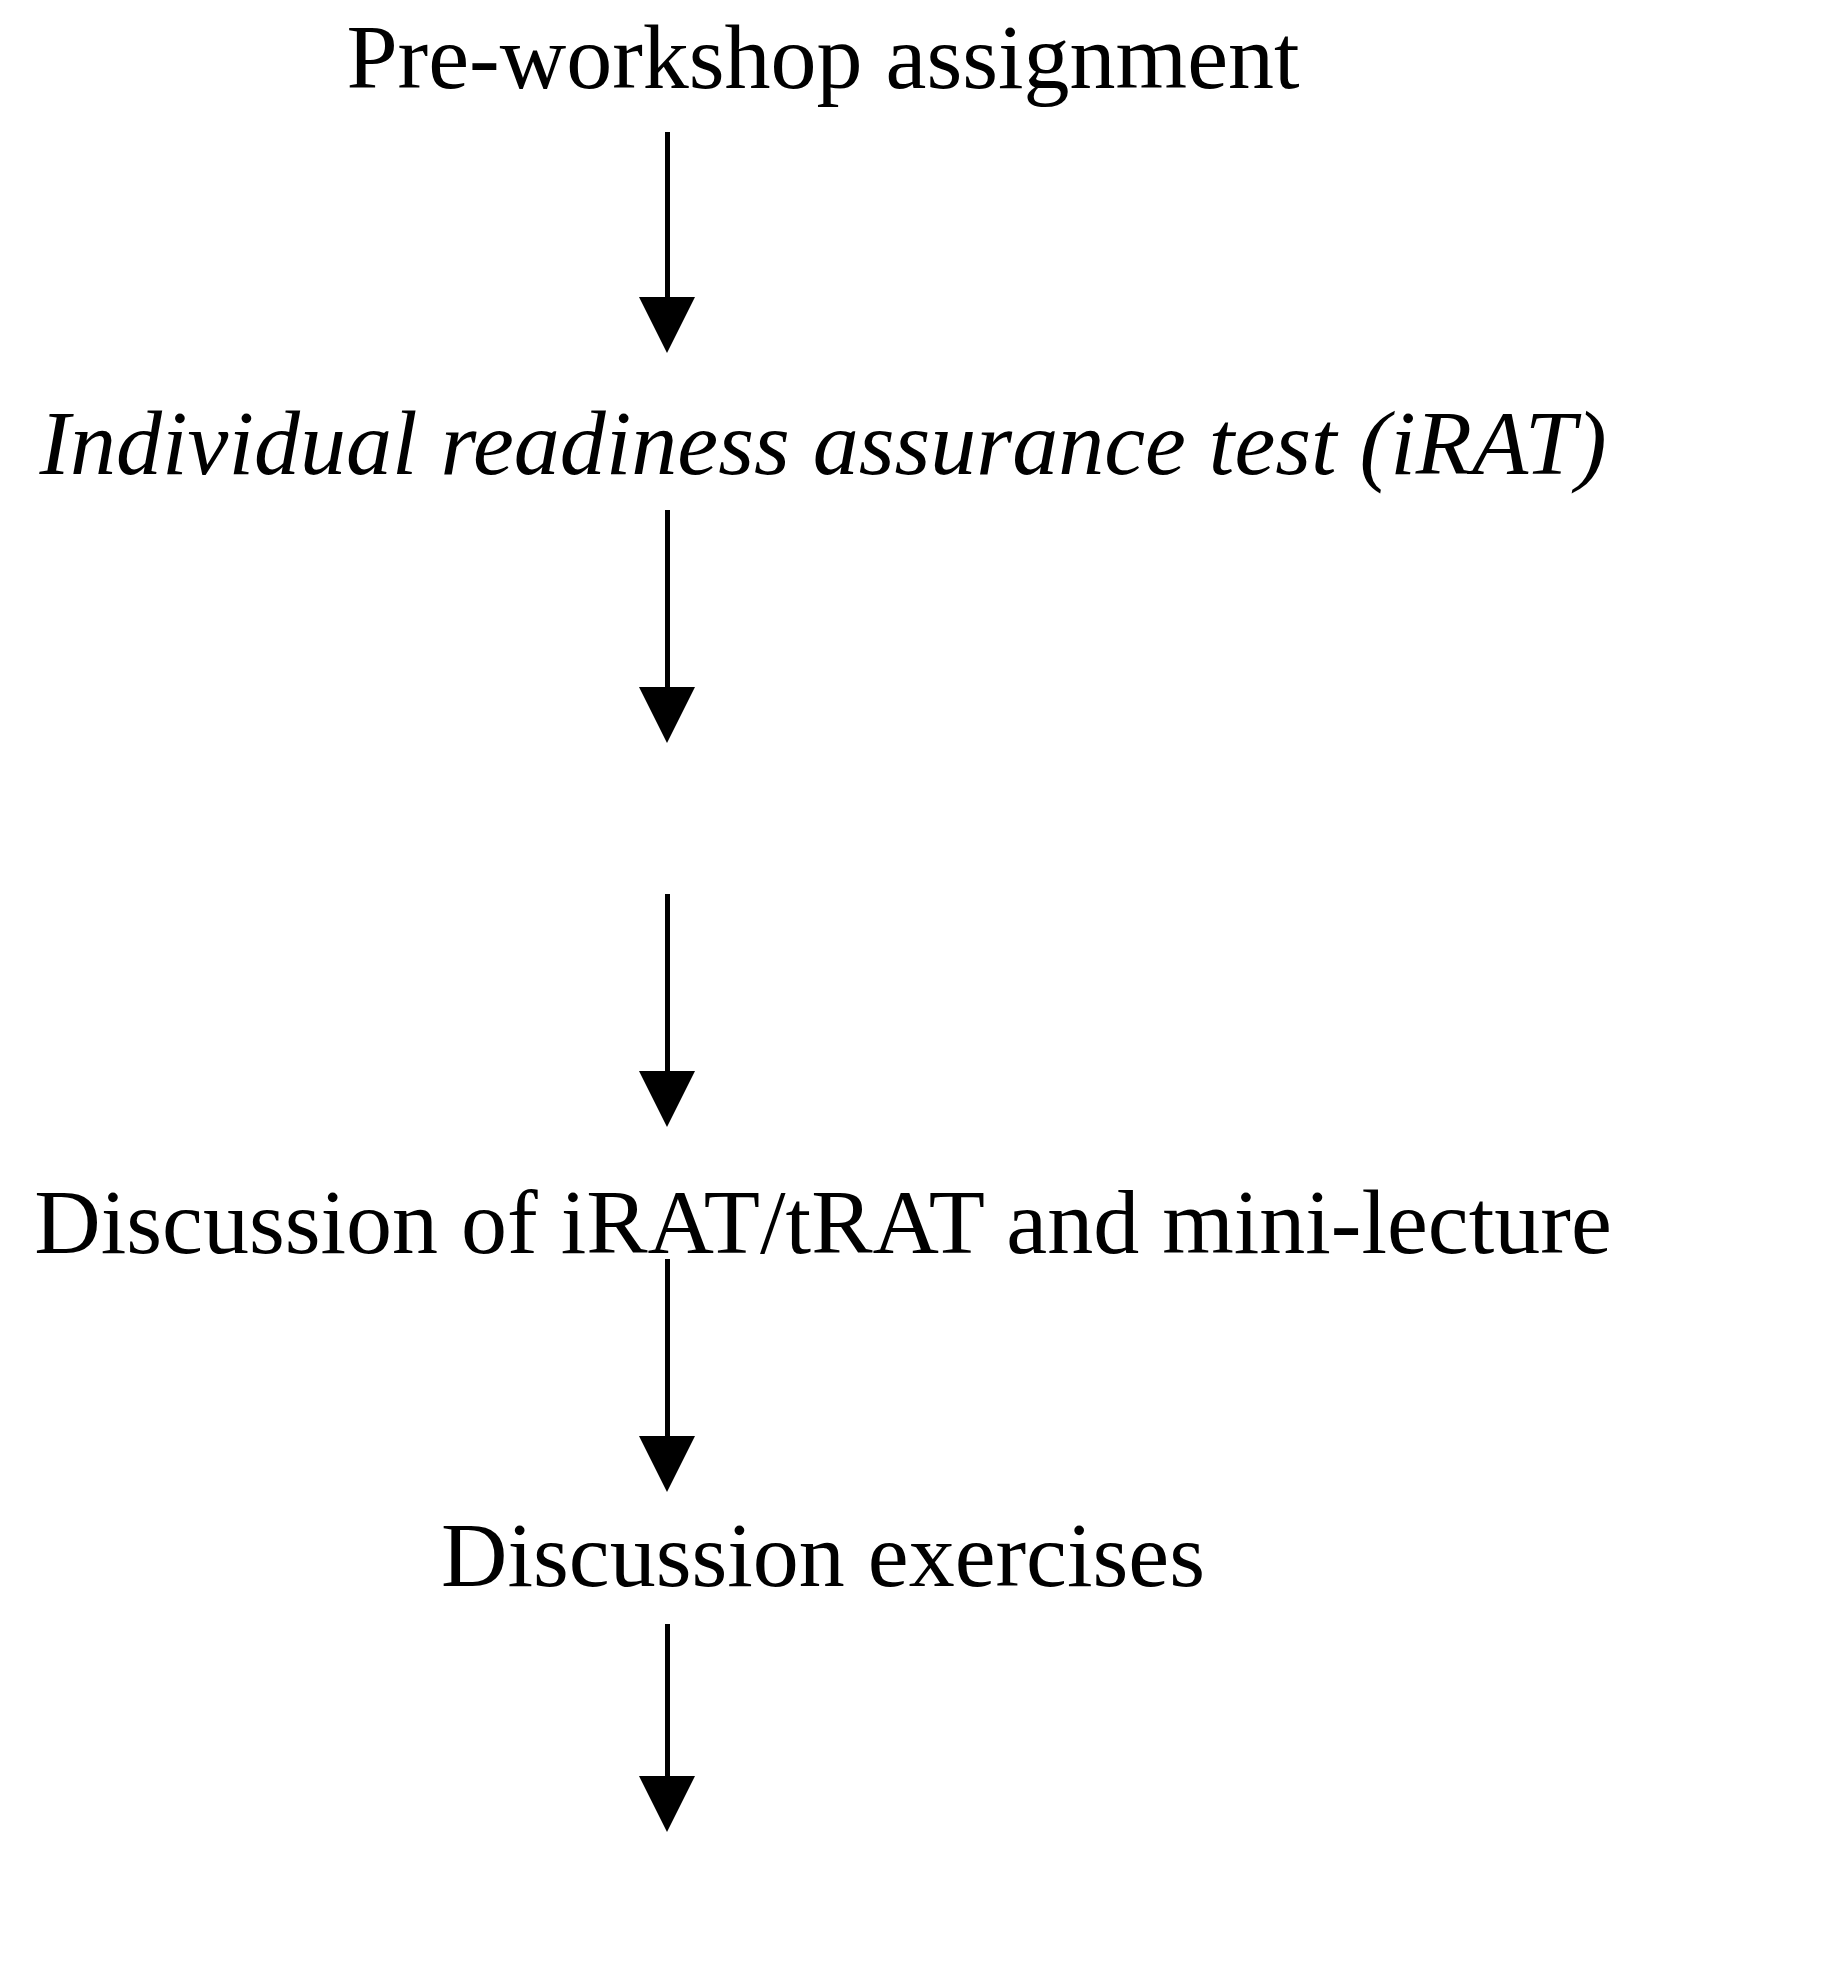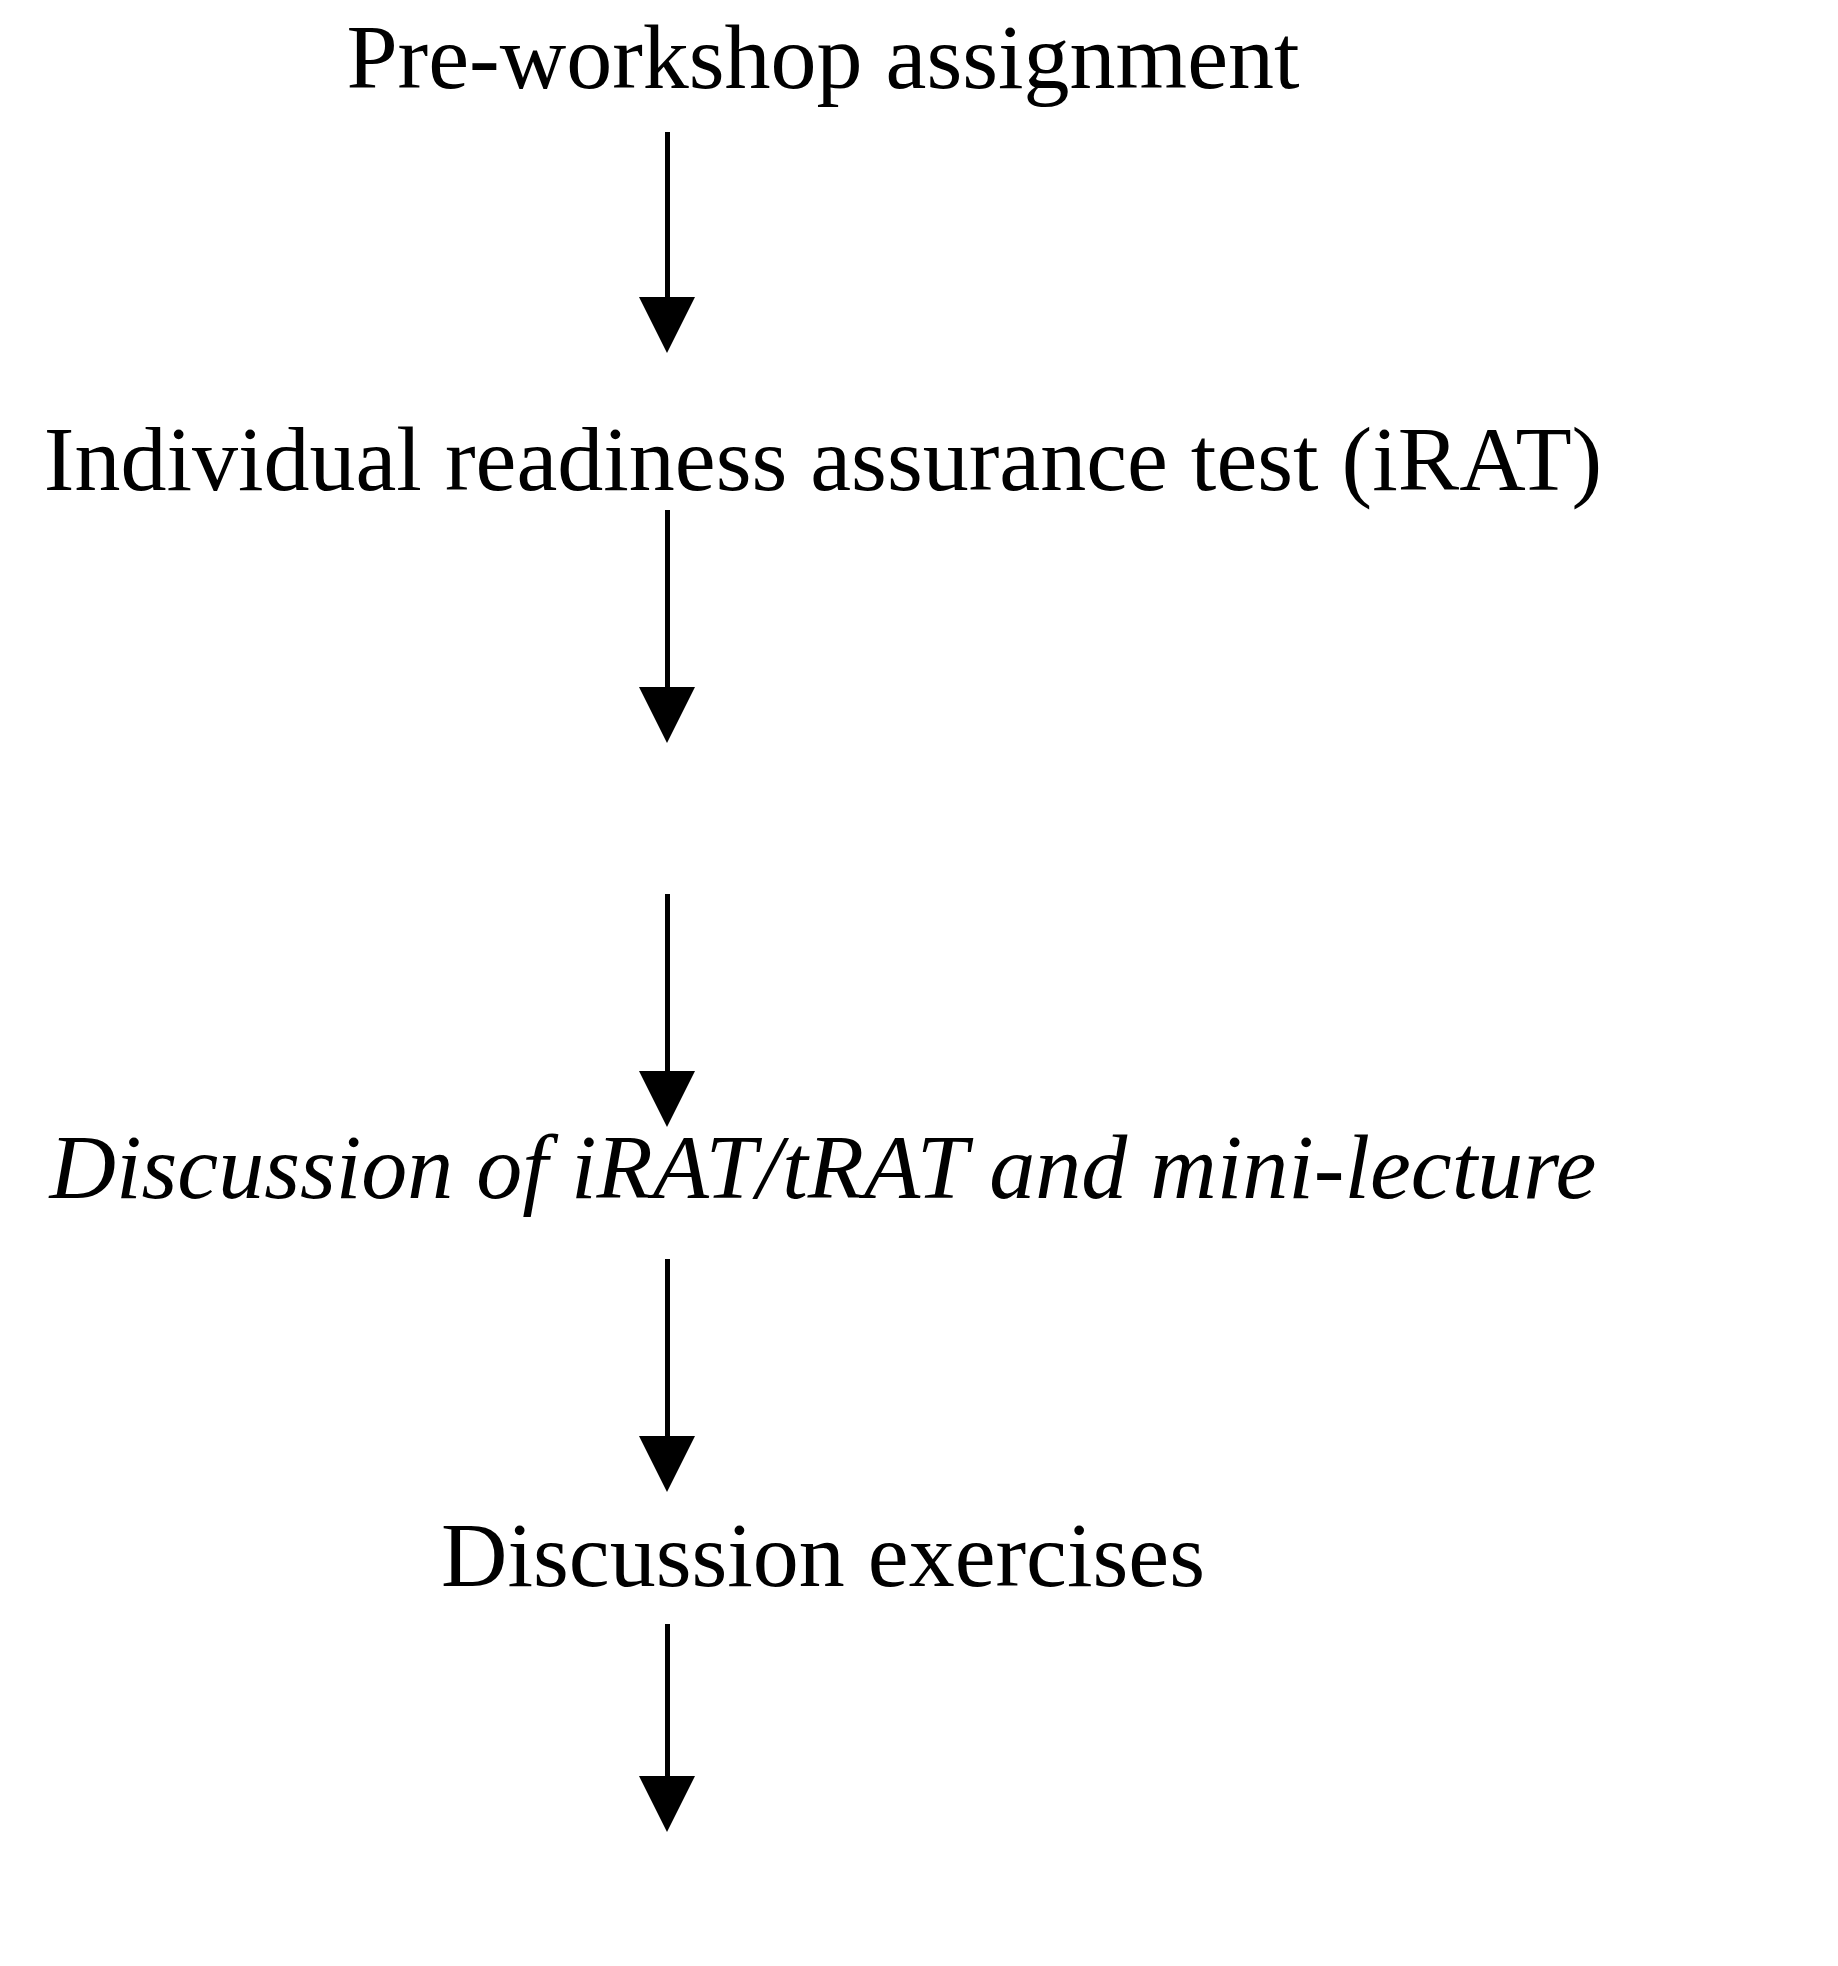--- a/index.html
+++ b/index.html
@@ -20,23 +20,23 @@
     position: absolute;
     left: 0;
     width: 100%;
     text-align: center;
     font-size: 92px;
     line-height: 1.12;
     white-space: nowrap;
     color: #000000;
   }
   .step-1 { top: 6px; }
-  .step-2 { top: 408px; }
+  .step-2 { top: 392px; font-style: italic; }
   .step-3 { top: 772px; }
-  .step-4 { top: 1116px; font-style: italic; }
+  .step-4 { top: 1171px; }
   .step-5 { top: 1504px; }
   .step-6 { top: 1846px; }
 
   .arrow {
     position: absolute;
     left: 639px;            
     width: 56px;
     display: flex;
     flex-direction: column;
     align-items: center;

